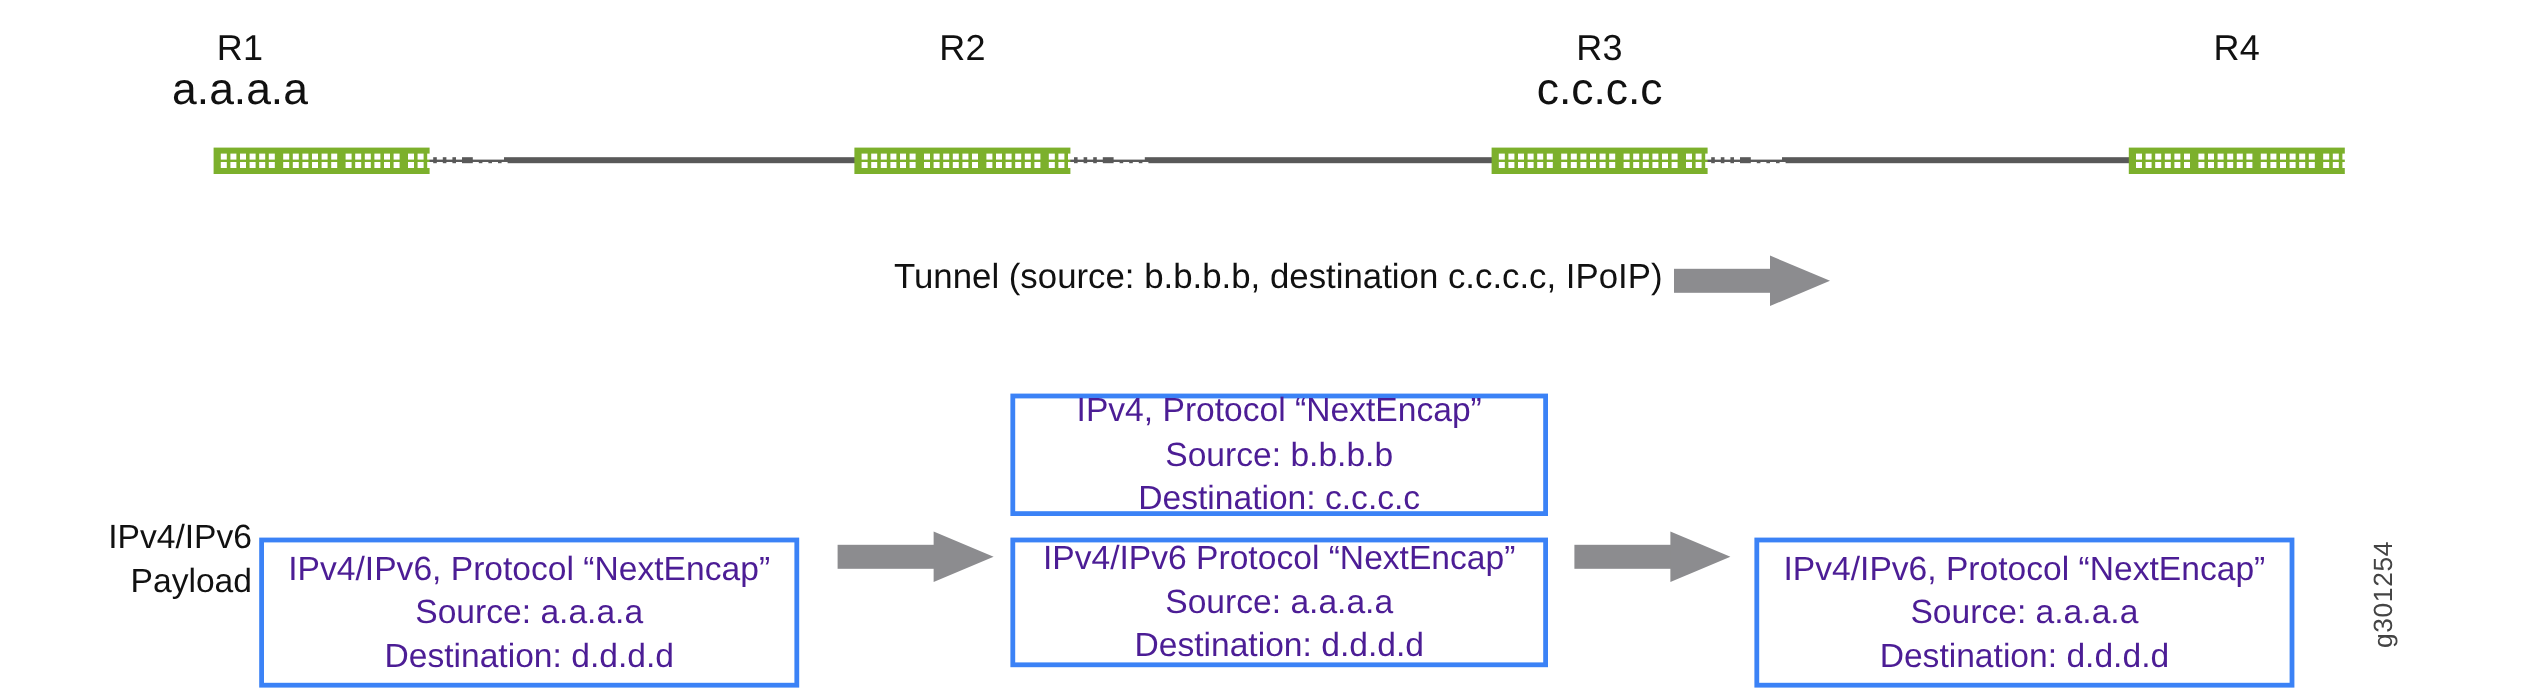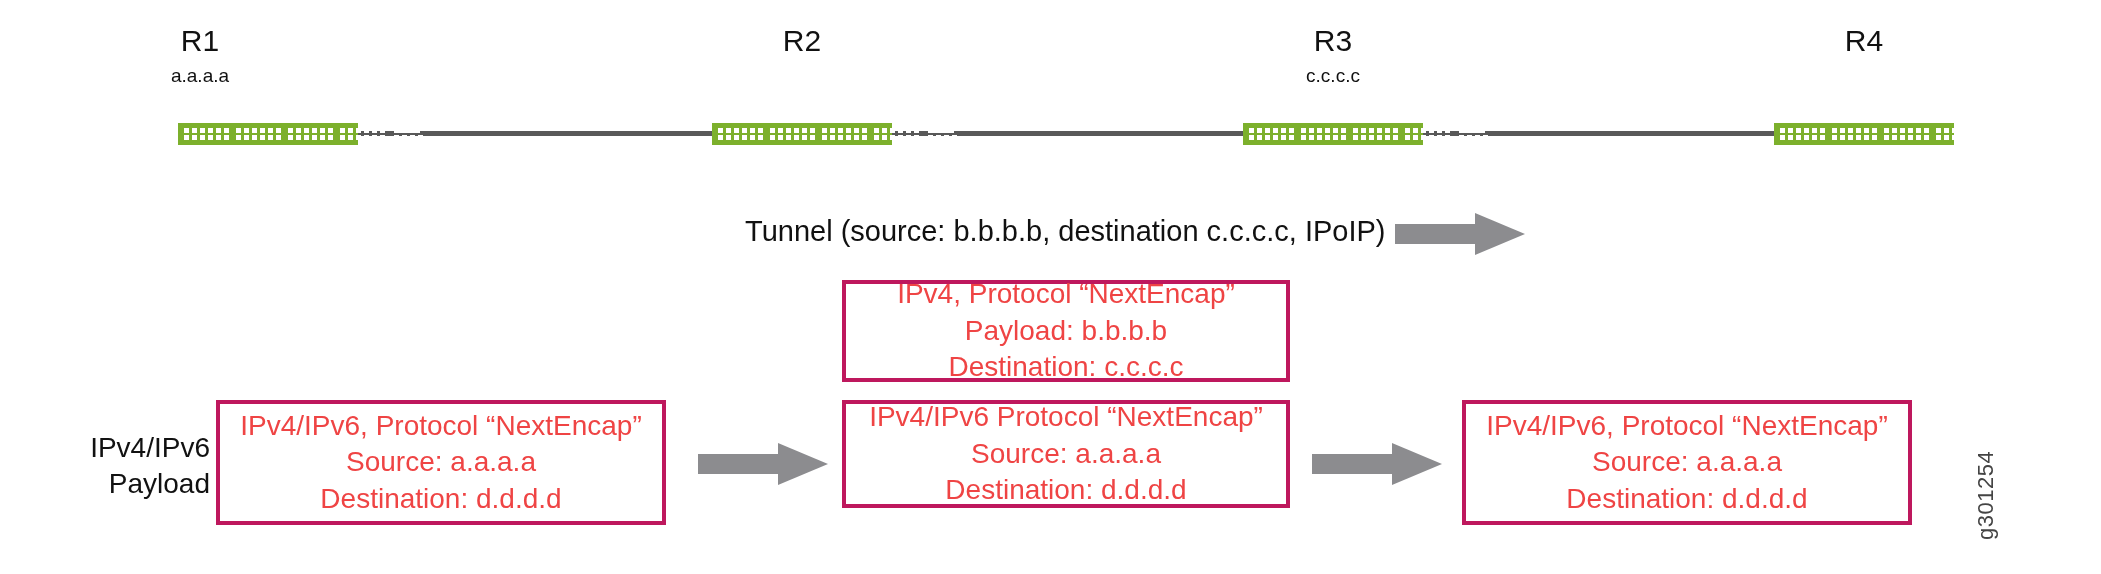--- a/index.html
+++ b/index.html
@@ -26,22 +26,21 @@
     font-size: 30px;
     line-height: 1.0;
     color: #111111;
     white-space: nowrap;
   }
   .router-name {
     font-size: 30px;
     letter-spacing: 0.2px;
   }
   .router-addr {
-    font-size: 19px;
-    margin-top: 10px;
+    font-size: 37px;
   }
 
   .trunk-line {
     position: absolute;
     height: 5px;
     background: #595959;
   }
 
   .router-icon {
     position: absolute;
@@ -111,32 +110,33 @@
     width: 0;
     height: 0;
     border-style: solid;
     border-color: transparent;
     border-left-color: #8C8C8F;
   }
 
   
   .packet-box {
     position: absolute;
-    border: 4px solid #be185d;
+    border: 4px solid #3b82f6;
     background: #ffffff;
     box-sizing: border-box;
     display: flex;
     flex-direction: column;
     align-items: center;
     justify-content: center;
     text-align: center;
     font-size: 28px;
     line-height: 1.30;
-    color: #ef4444;
+    color: #4c1d95;
     padding: 6px 10px;
+    margin-top: 48px;
   }
   .packet-box .line {
     white-space: nowrap;
   }
 
   
   .payload-caption {
     position: absolute;
     text-align: right;
     font-size: 28px;
@@ -645,21 +645,21 @@
 
   <div class="tunnel-text" style="left:745px; top:215px;">Tunnel  (source: b.b.b.b, destination c.c.c.c, IPoIP)</div>
 
   <div class="block-arrow" style="left:1395px; top:213px; width:130px; height:42px; background:transparent;">
     <div class="shaft" style="top:11px; width:88px; height:20px;"></div>
     <div class="head" style="left:80px; top:0px; border-width:21px 0 21px 50px;"></div>
   </div>
 
   <div class="packet-box" style="left:842px; top:280px; width:448px; height:102px;">
     <div class="line">IPv4, Protocol “NextEncap”</div>
-    <div class="line">Payload: b.b.b.b</div>
+    <div class="line">Source: b.b.b.b</div>
     <div class="line">Destination: c.c.c.c</div>
   </div>
 
   <div class="payload-caption" style="left:60px; top:430px; width:150px;">
     <div>IPv4/IPv6</div>
     <div>Payload</div>
   </div>
 
   <div class="packet-box" style="left:216px; top:400px; width:450px; height:125px;">
     <div class="line">IPv4/IPv6, Protocol “NextEncap”</div>

